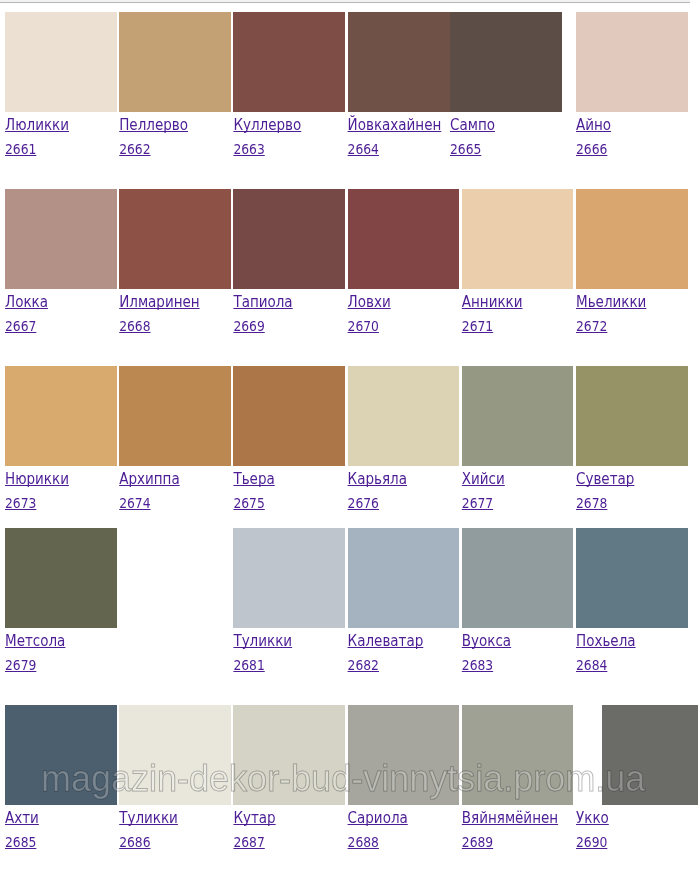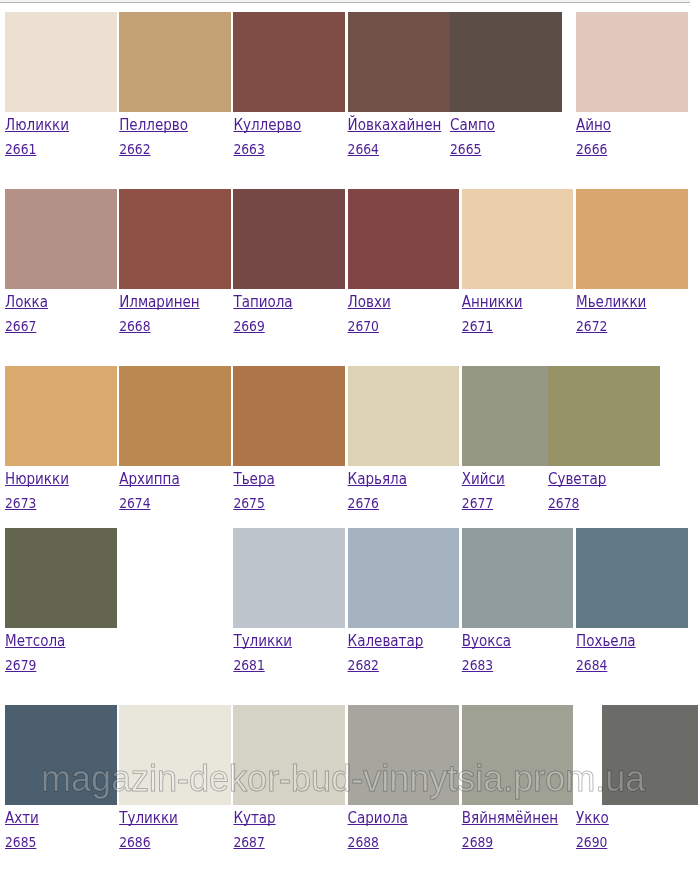--- a/index.html
+++ b/index.html
@@ -117,21 +117,21 @@
         <div class="cell" style="left: 342.6px;">
           <div class="swatch" style="background: rgb(220, 210, 180);"></div>
           <a class="cell-link cell-name" href="#">Карьяла</a>
           <a class="cell-link cell-code" href="#">2676</a>
         </div>
         <div class="cell" style="left: 456.8px;">
           <div class="swatch" style="background: rgb(149, 152, 131);"></div>
           <a class="cell-link cell-name" href="#">Хийси</a>
           <a class="cell-link cell-code" href="#">2677</a>
         </div>
-        <div class="cell" style="left: 543px; text-align: right;">
+        <div class="cell" style="left: 571px; text-align: right;">
           <div class="swatch" style="background: rgb(150, 147, 103);"></div>
           <a class="cell-link cell-name" href="#">Суветар</a>
           <a class="cell-link cell-code" href="#">2678</a>
         </div>
       </div>
       <div class="grid-row" style="top: 528px;">
         <div class="cell" style="left: 0px;">
           <div class="swatch" style="background: rgb(99, 101, 79);"></div>
           <a class="cell-link cell-name" href="#">Метсола</a>
           <a class="cell-link cell-code" href="#">2679</a>

